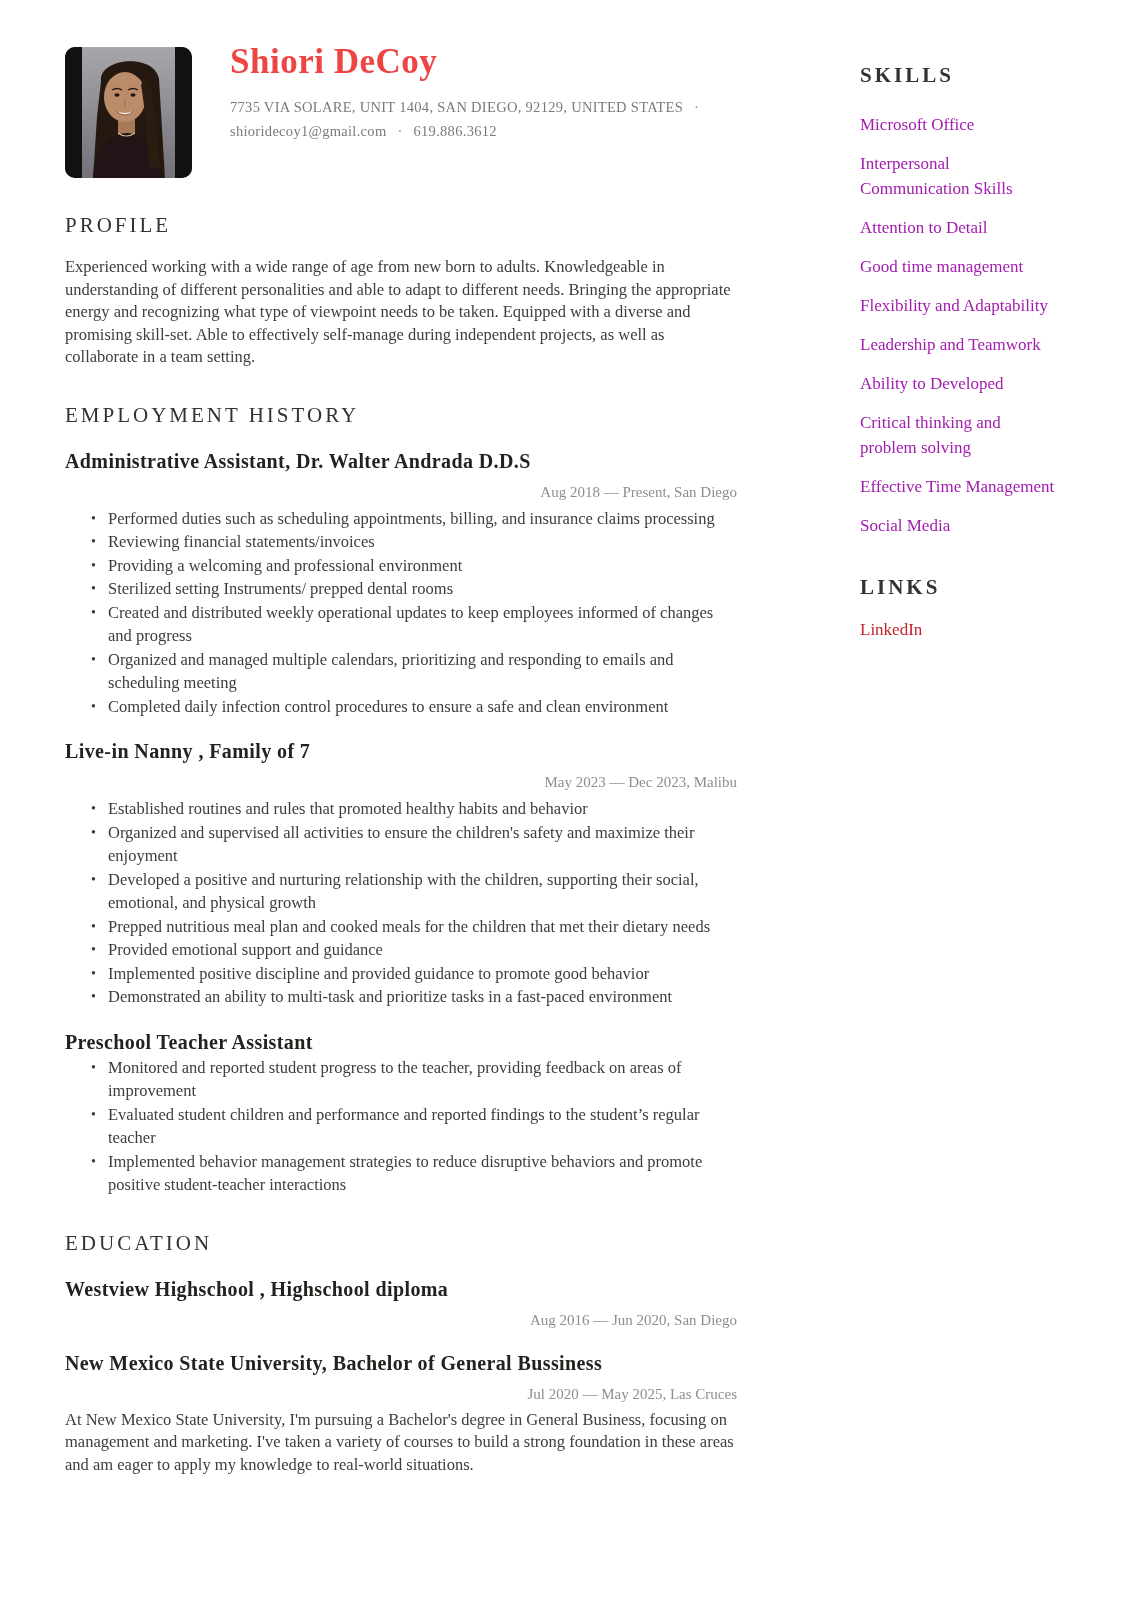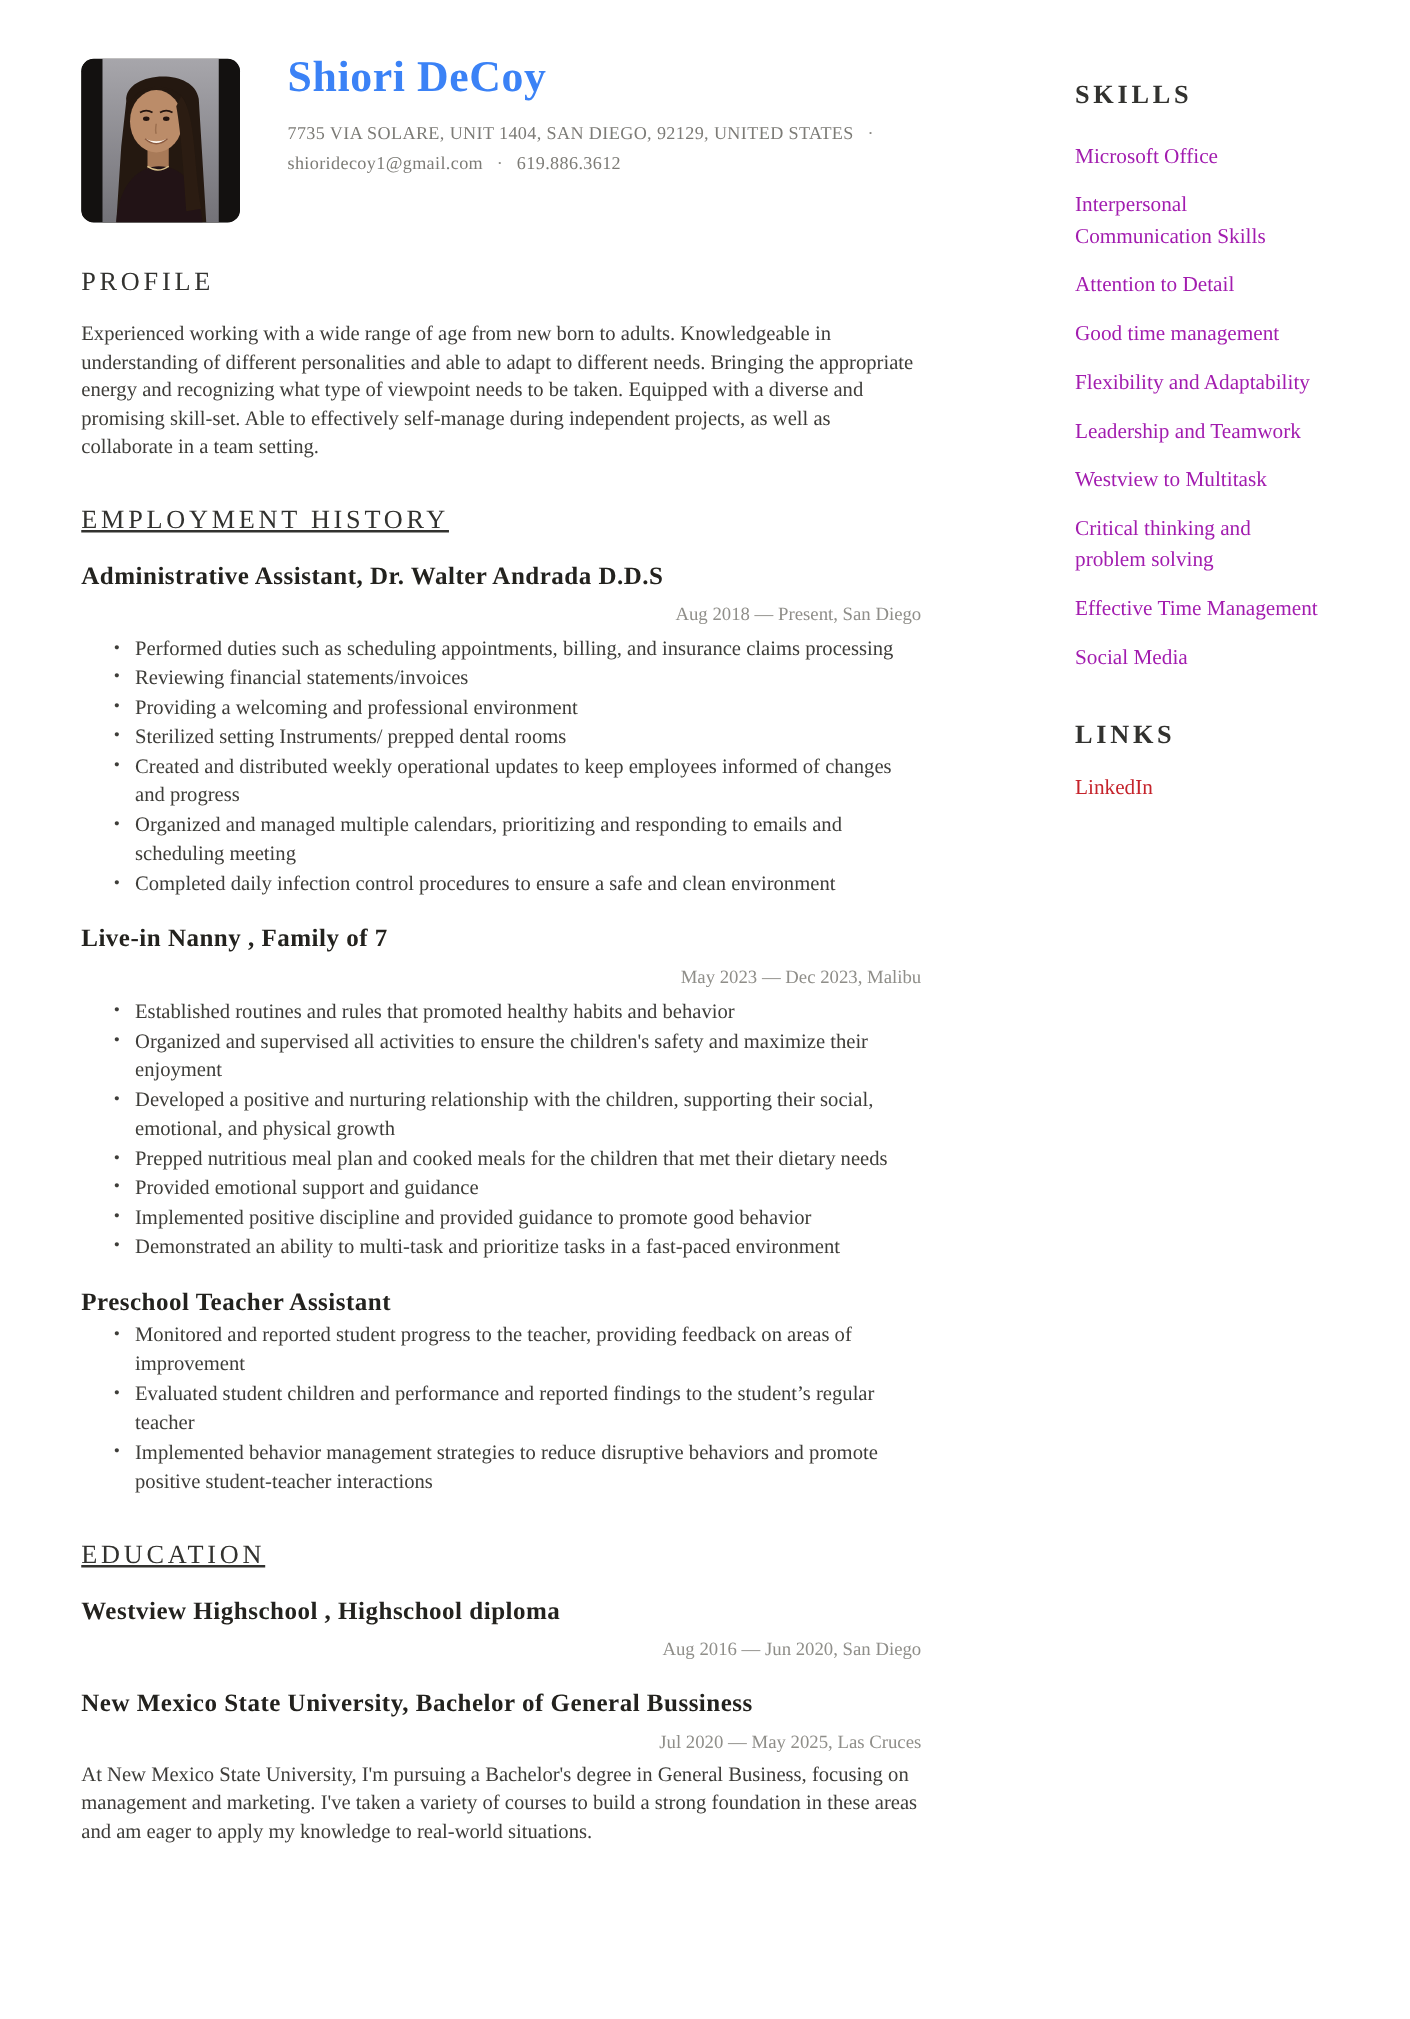--- a/index.html
+++ b/index.html
@@ -11,34 +11,34 @@
     overflow:hidden;
   }
   
   .photo{
     position:absolute;left:65px;top:47px;width:127px;height:131px;
     border-radius:10px;overflow:hidden;background:#151312;
   }
   .photo svg{display:block;width:100%;height:100%;}
   .header-text{position:absolute;left:230px;top:42px;width:600px;}
   .name{
-    font-size:35px;font-weight:700;color:#3b82f6;
+    font-size:35px;font-weight:700;color:#ef4444;
     letter-spacing:0.5px;line-height:1.15;
   }
   .contact{margin-top:13px;font-size:14.5px;line-height:24px;color:#7c7b76;letter-spacing:0.3px;}
   .contact .dot{margin:0 7px;color:#8b8a85;}
   
   .section-heading{
     font-size:21px;font-weight:400;color:#32322f;
     letter-spacing:3px;line-height:26px;
   }
   
   .main{position:absolute;left:65px;top:196px;width:672px;}
   .main .section-heading.first{margin:16px 0 18px;}
-  .main .section-heading.mid{margin:33px 0 0;text-decoration:underline;}
+  .main .section-heading.mid{margin:33px 0 0;}
   .body-text{font-size:16.5px;line-height:22.5px;color:#3e3d39;}
   .job-title{font-size:20px;font-weight:700;color:#23221e;margin:20px 0 0;line-height:27px;letter-spacing:0.4px;}
   .job-meta{font-size:15px;color:#8f8e89;margin:7px 0 5px;line-height:20px;text-align:right;}
   .bullet-list{margin:0;}
   .bullet-row{display:flex;font-size:16.5px;line-height:23.5px;color:#3e3d39;}
   .bullet-dot{flex:none;width:17px;margin-left:26px;font-size:14px;}
   .bullet-text{flex:1;}
   .edu-desc{margin-top:3px;}
   
   .sidebar{position:absolute;left:860px;top:62px;width:200px;}
@@ -211,21 +211,21 @@
 
   <div class="sidebar">
     <div class="section-heading">SKILLS</div>
     <div>
         <div class="skill-item">Microsoft Office</div>
         <div class="skill-item">Interpersonal Communication Skills</div>
         <div class="skill-item">Attention to Detail</div>
         <div class="skill-item">Good time management</div>
         <div class="skill-item">Flexibility and Adaptability</div>
         <div class="skill-item">Leadership and Teamwork</div>
-        <div class="skill-item">Westview to Multitask</div>
+        <div class="skill-item">Ability to Developed</div>
         <div class="skill-item">Critical thinking and problem solving</div>
         <div class="skill-item">Effective Time Management</div>
         <div class="skill-item">Social Media</div>
       </div>
 
     <div class="section-heading links-heading">LINKS</div>
     <div class="link-item">LinkedIn</div>
   </div>
 
 </div>

